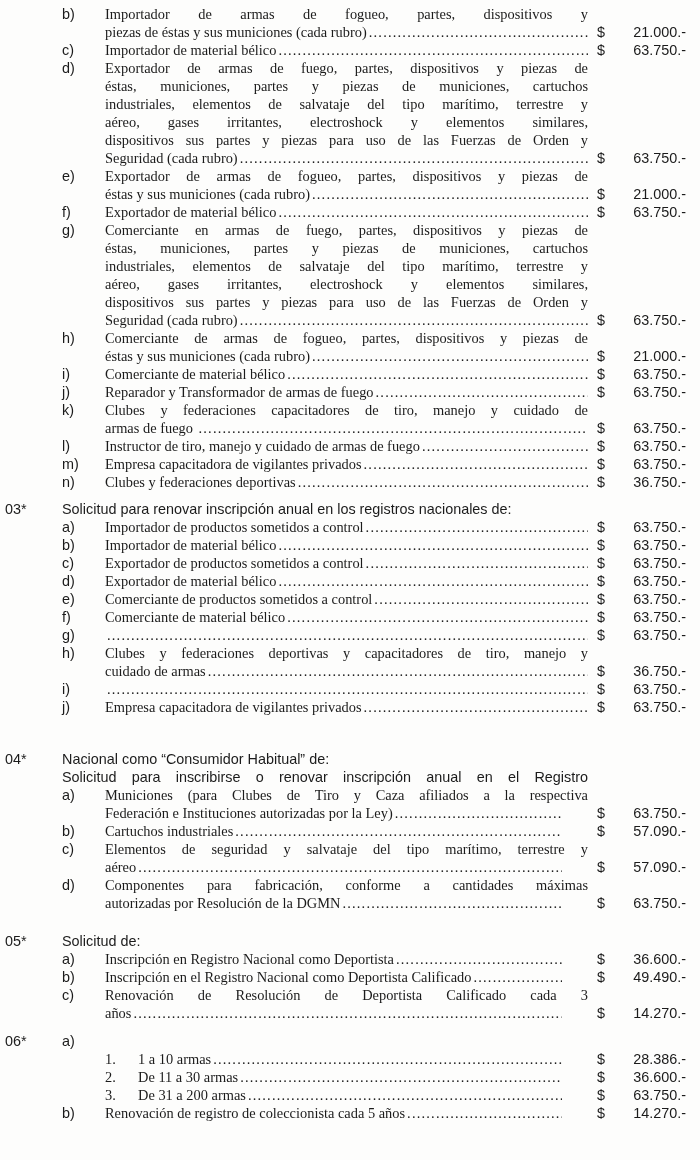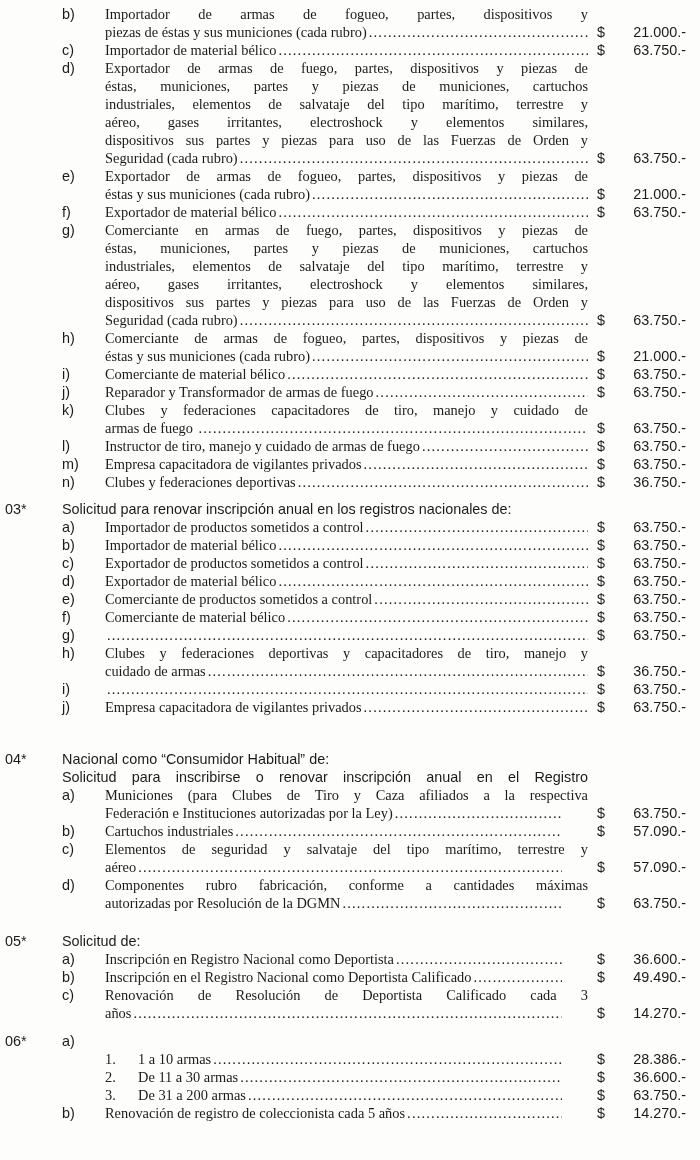--- a/index.html
+++ b/index.html
@@ -495,21 +495,21 @@
           <div class="cell-amt">
             <div class="amt">
               <span class="cur">$</span>
               <span class="val">57.090.-</span>
             </div>
           </div>
         </div>
         <div class="item">
           <div class="cell-label">d)</div>
           <div class="cell-text">
-            <div class="line just">Componentes rubro fabricación, conforme a cantidades máximas</div>
+            <div class="line just">Componentes para fabricación, conforme a cantidades máximas</div>
             <div class="line-last">
               <span class="lt">autorizadas por Resolución de la DGMN</span>
               <span class="dots">................................................................................................................................................................................................................................................</span>
             </div>
           </div>
           <div class="cell-amt">
             <div class="amt">
               <span class="cur">$</span>
               <span class="val">63.750.-</span>
             </div>

